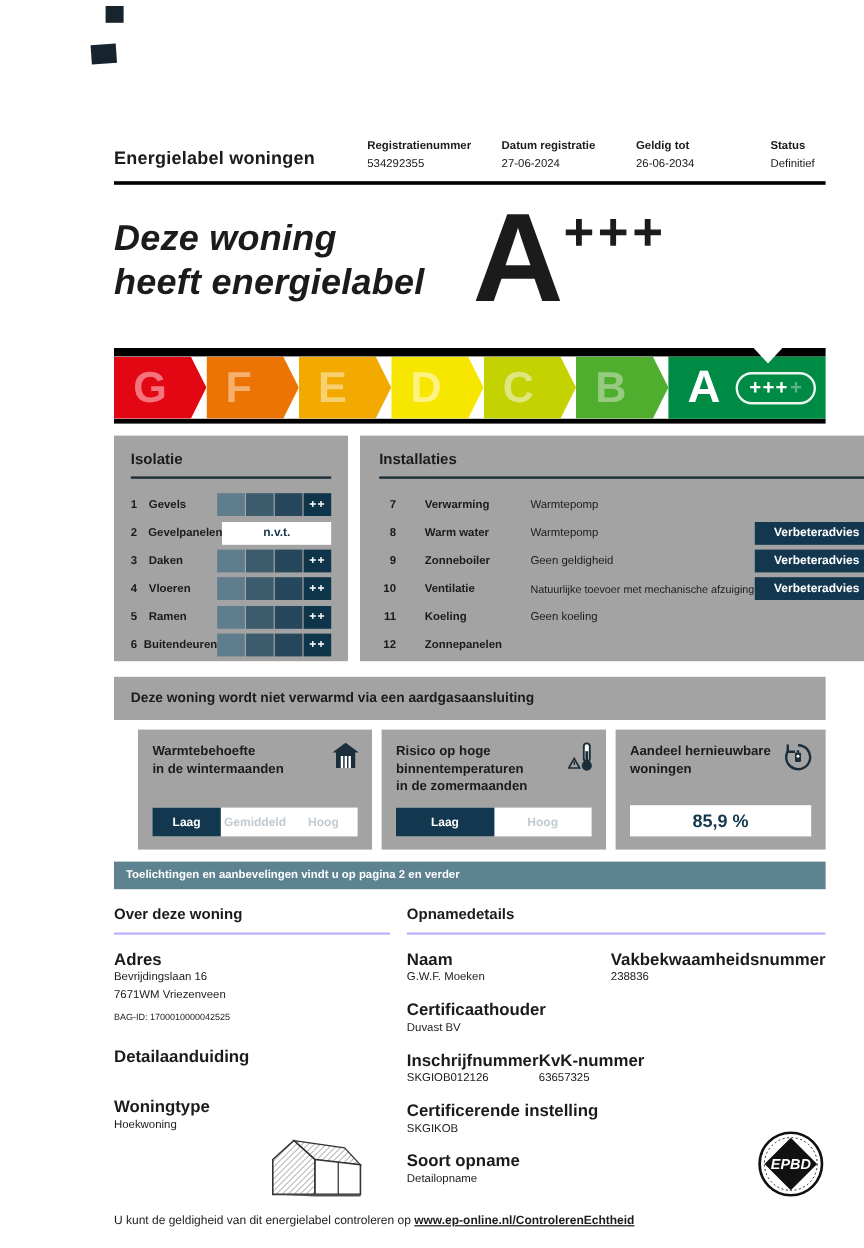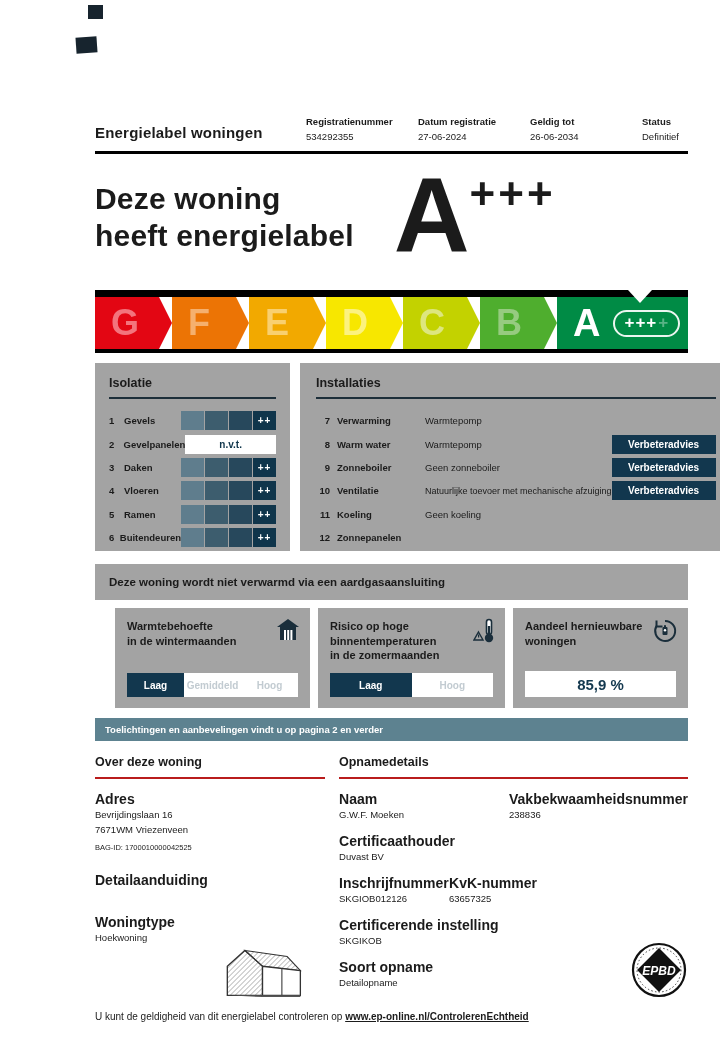--- a/index.html
+++ b/index.html
@@ -17,21 +17,21 @@
   
   .hdr{display:flex;align-items:center;padding-bottom:9px;border-bottom:3px solid #000;}
   .hdr-title{flex:1;font-size:15px;font-weight:bold;padding-top:7px;letter-spacing:.2px;}
   .hdr-field{width:112px;}
   .hdr-field.last{width:46px;}
   .hdr-field .lbl{font-size:9.5px;font-weight:bold;}
   .hdr-field .val{font-size:9.5px;margin-top:4px;}
 
   
   .title-block{display:flex;margin-top:26px;height:86px;}
-  .tb-text{font-size:30px;font-weight:bold;line-height:37px;letter-spacing:.2px;}
+  .tb-text{font-size:30px;font-weight:bold;line-height:37px;letter-spacing:.2px;font-style:italic;}
   .tb-label{margin-left:40px;display:flex;align-items:flex-start;margin-top:-14px;}
   .tb-A{font-size:105px;font-weight:bold;line-height:100px;}
   .tb-plus{font-size:44px;font-weight:bold;letter-spacing:3px;line-height:44px;margin-top:6px;}
 
   
   .scale{margin-top:24px;position:relative;}
   .scale-top{height:7px;background:#000;position:relative;z-index:20;}
   .scale-notch{position:absolute;top:0;right:36px;width:0;height:0;z-index:21;
     border-left:12px solid transparent;border-right:12px solid transparent;border-top:13px solid #fff;}
   .segments{display:flex;height:52px;}
@@ -57,21 +57,21 @@
   .iso-label{font-size:9.5px;font-weight:bold;margin-left:5px;}
   .iso-bar{margin-left:auto;display:flex;gap:1px;}
   .cell{width:23px;height:19px;}
   .c1{background:#5f7d8d;}.c2{background:#3d5d6e;}.c3{background:#27485c;}
   .c4{background:#0f354b;color:#fff;font-size:10px;font-weight:bold;display:flex;align-items:center;justify-content:center;letter-spacing:1px;}
   .nvt{margin-left:auto;width:95px;height:19px;background:#fff;color:#0f354b;font-size:10px;font-weight:bold;
     display:flex;align-items:center;justify-content:center;}
   .inst-rows{margin-top:10px;}
   .inst-row{display:flex;align-items:center;height:23.4px;}
   .inst-num{width:14px;font-size:9.5px;font-weight:bold;text-align:right;}
-  .inst-label{width:88px;font-size:9.5px;font-weight:bold;margin-left:7px;}
+  .inst-label{width:88px;font-size:9.5px;font-weight:bold;margin-left:24px;}
   .inst-val{font-size:9.5px;flex:1;white-space:nowrap;}
   .adv-btn{width:104px;height:19px;background:#12374e;border:0;color:#fff;font-size:10px;font-weight:bold;
     font-family:"Liberation Sans",sans-serif;display:flex;align-items:center;justify-content:center;flex:0 0 auto;}
 
   .gas-banner{margin-top:13px;padding:12px 14px;font-size:11.5px;font-weight:bold;}
 
   .info-row{display:flex;gap:8px;margin-top:8px;padding-left:20px;}
   .info{position:relative;height:100px;padding:11px 12px;box-sizing:border-box;}
   .info1{width:195px;}.info2{width:187px;}.info3{flex:1;}
   .info-title{font-size:11px;font-weight:bold;line-height:14.5px;width:80%;}
@@ -81,21 +81,21 @@
   .opt.sel{background:#12374e;color:#fff;}
   .value-box{position:absolute;left:12px;right:12px;bottom:11px;height:26px;background:#fff;
     display:flex;align-items:center;justify-content:center;font-size:15px;font-weight:bold;color:#13384e;}
 
   .teal-bar{margin-top:10px;background:#5d8290;color:#fff;font-size:9.5px;font-weight:bold;padding:6px 10px;}
 
   
   .bottom{display:flex;gap:14px;margin-top:14px;}
   .col-left{width:288px;}
   .col-right{flex:1;position:relative;}
-  .bottom h4{margin:0 0 13px 0;font-size:12.5px;font-weight:bold;padding-bottom:8px;border-bottom:2px solid #b91c1c;}
+  .bottom h4{margin:0 0 13px 0;font-size:12.5px;font-weight:bold;padding-bottom:8px;border-bottom:2px solid #c4b5fd;}
   .lbl10{font-size:14px;font-weight:bold;line-height:15px;}
   .val10{font-size:9.5px;line-height:15px;}
   .bagid{font-size:7.5px;margin-top:6px;color:#222;}
   .detail-row{display:flex;margin-top:21px;}
   .detail-lab{flex:1;}
   .attrs{width:152px;}
   .attr-row{display:flex;line-height:16px;}
   .attr-name{width:95px;font-size:9.5px;font-weight:bold;}
   .attr-val{font-size:9.5px;}
   .wt-row{display:flex;margin-top:27px;align-items:flex-start;flex-direction:column;}
@@ -254,21 +254,21 @@
         </div>
         <div class="inst-row">
           <span class="inst-num">8</span>
           <span class="inst-label">Warm water</span>
           <span class="inst-val">Warmtepomp</span>
           <span class="adv-btn">Verbeteradvies</span>
         </div>
         <div class="inst-row">
           <span class="inst-num">9</span>
           <span class="inst-label">Zonneboiler</span>
-          <span class="inst-val">Geen zonneboiler</span>
+          <span class="inst-val">Geen geldigheid</span>
           <span class="adv-btn">Verbeteradvies</span>
         </div>
         <div class="inst-row">
           <span class="inst-num">10</span>
           <span class="inst-label">Ventilatie</span>
           <span class="inst-val" style="font-size:9px">Natuurlijke toevoer met mechanische afzuiging</span>
           <span class="adv-btn">Verbeteradvies</span>
         </div>
         <div class="inst-row">
           <span class="inst-num">11</span>

